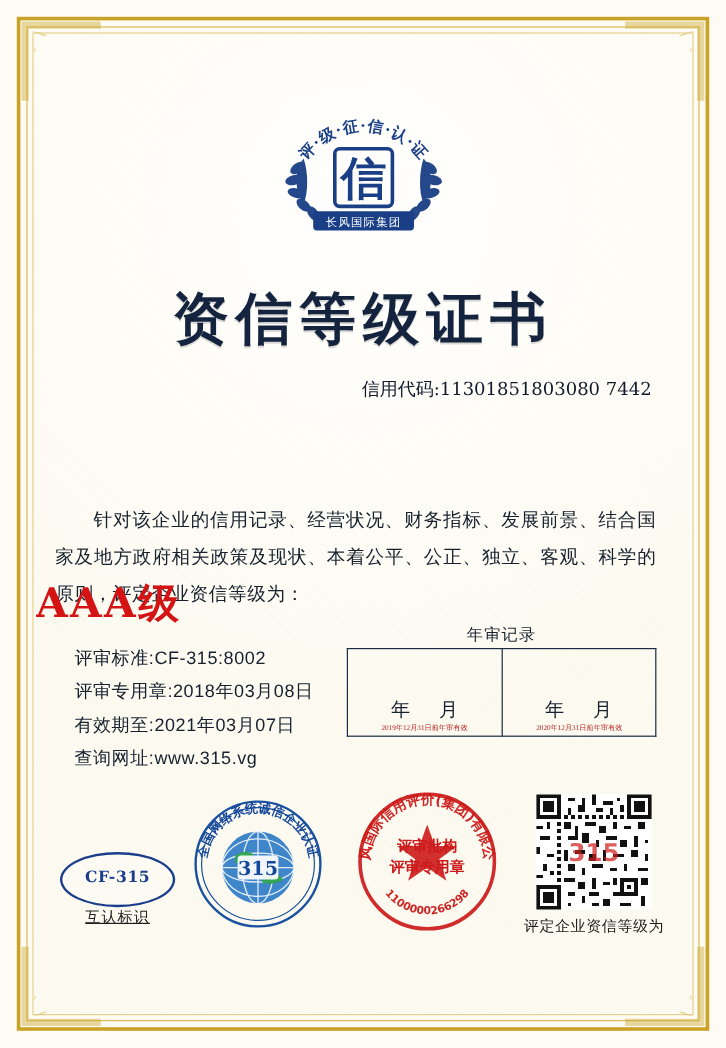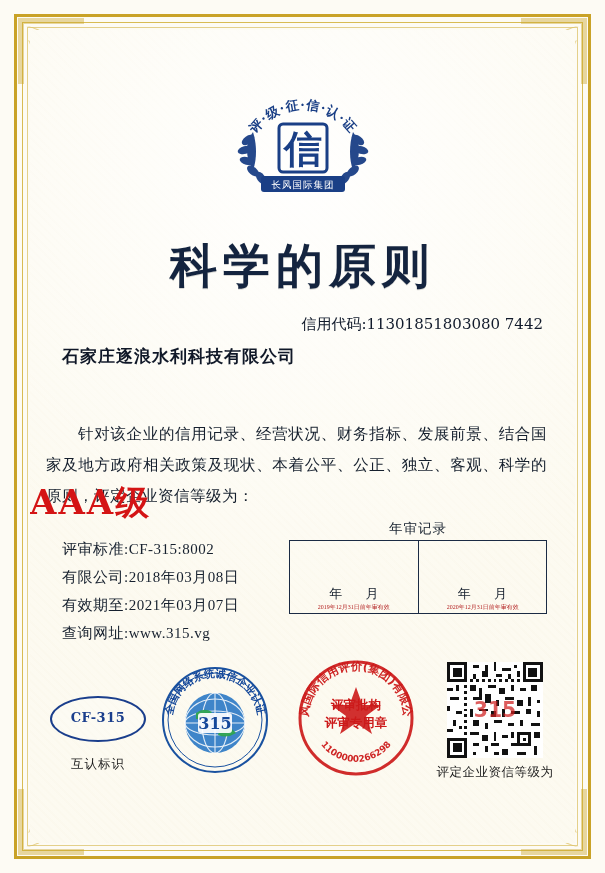--- a/index.html
+++ b/index.html
@@ -135,21 +135,21 @@
   }
 
   .details {
     position: absolute;
     top: 505px;
     left: 32px;
     font-size: 15px;
     line-height: 28px;
     color: #16202e;
     letter-spacing: 0.5px;
-    font-family: Liberation Serif, serif;
+    font-family: Liberation Sans, sans-serif;
   }
 
   
   .review {
     position: absolute;
     top: 490px;
     right: 28px;
     width: 258px;
     padding-left: 48px;
   }
@@ -168,21 +168,21 @@
     table-layout: fixed;
   }
   .review-table td {
     border: 1.3px solid #1b2b44;
     vertical-align: bottom;
     text-align: center;
     padding: 0 0 2px 0;
     position: relative;
   }
   .cell-ym {
-    font-size: 13px;
+    font-size: 16px;
     color: #16202e;
     letter-spacing: 10px;
     padding-left: 10px;
     text-align: center;
   }
   .cell-note {
     font-size: 6.5px;
     color: #b32020;
     line-height: 8px;
     white-space: nowrap;
@@ -211,24 +211,25 @@
     border-radius: 50%;
     color: #1a3e8c;
     font-size: 13px;
     font-weight: bold;
     line-height: 40px;
     font-family: "DejaVu Serif", "Liberation Serif", serif;
     letter-spacing: 0.5px;
     background: rgba(255,255,255,0.2);
   }
   .cf315-label {
-    margin-top: 14px;
+    margin-top: 0;
     font-size: 12.5px;
     color: #1d1d1d;
     letter-spacing: 1px;
+    text-decoration: underline;
   }
   .globe-seal {
     position: absolute;
     left: 130px;
     bottom: 28px;
     width: 110px;
     height: 110px;
   }
   .red-seal {
     position: absolute;
@@ -320,35 +321,34 @@
         </text>
 
         <rect x="56" y="46" width="48" height="48" rx="4" fill="none" stroke="#1a3f86" stroke-width="3"></rect>
         <text x="80" y="84" text-anchor="middle" font-family="DejaVu Serif, serif" font-size="38" font-weight="bold" fill="#1a3f86">信</text>
 
         <rect x="38" y="98" width="84" height="16" rx="3" fill="#1a3f86"></rect>
         <text x="80" y="110" text-anchor="middle" font-family="DejaVu Sans, sans-serif" font-size="9.5" fill="#ffffff" letter-spacing="1">长风国际集团</text>
       </svg>
     </div>
 
-    <div class="title">科学的原则</div>
+    <div class="title">资信等级证书</div>
 
     <div class="credit-code">信用代码:11301851803080 7442</div>
 
-    <div class="company">石家庄逐浪水利科技有限公司</div>
 
     <div class="body-text">
       <p class="indent">针对该企业的信用记录、经营状况、财务指标、发展前景、结合国家及地方政府相关政策及现状、本着公平、公正、独立、客观、科学的原则，评定企业资信等级为：</p>
     </div>
 
     <div class="grade">AAA级</div>
 
     <div class="details">
       <div>评审标准:CF-315:8002</div>
-      <div>有限公司:2018年03月08日</div>
+      <div>评审专用章:2018年03月08日</div>
       <div>有效期至:2021年03月07日</div>
       <div>查询网址:www.315.vg</div>
     </div>
 
     <div class="review">
       <div class="review-title">年审记录</div>
       <table class="review-table">
         <tbody>
             <tr>
           <td>

